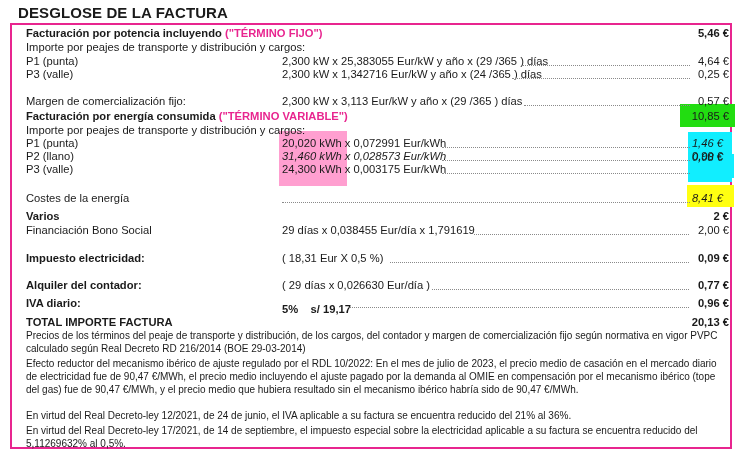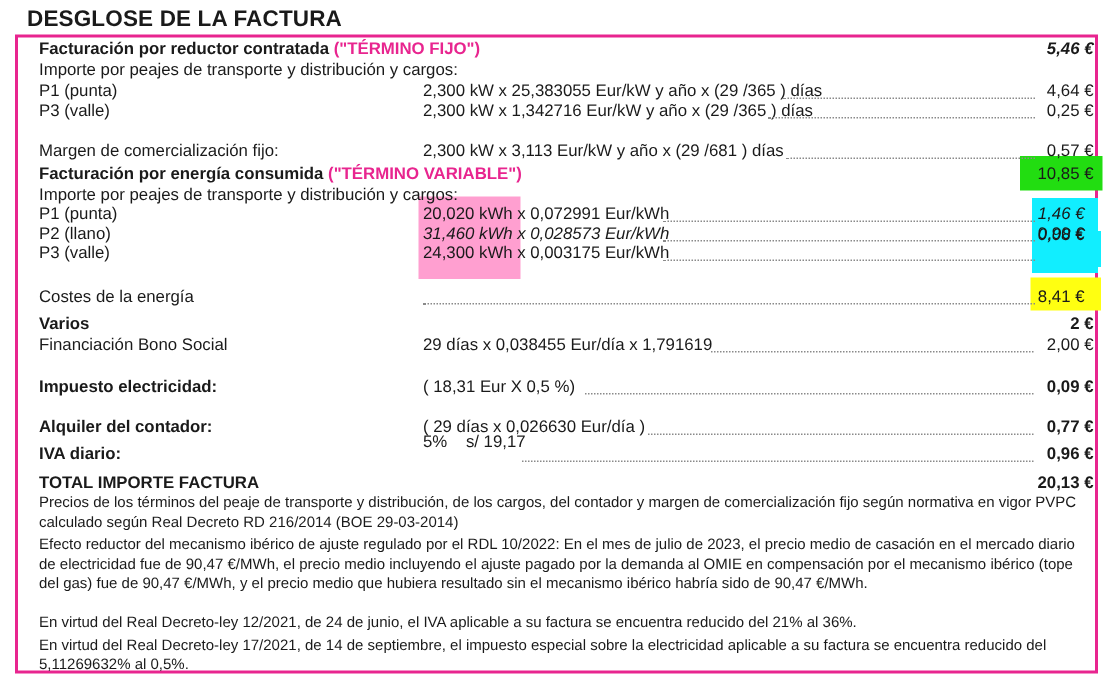--- a/index.html
+++ b/index.html
@@ -34,38 +34,38 @@
 
 <div class="frame"></div>
 
 <div class="hl" style="left:279px;top:131px;width:68px;height:55px;background:#ff9fd0;"></div>
 <div class="hl" style="left:680px;top:104px;width:55px;height:23px;background:#22dd11;"></div>
 <div class="hl" style="left:688px;top:132px;width:44px;height:50px;background:#11eeff;"></div>
 <div class="hl" style="left:722px;top:154px;width:12px;height:24px;background:#11eeff;"></div>
 <div class="hl" style="left:687px;top:185px;width:47px;height:22px;background:#ffff11;"></div>
 
 <div class="row lbl b" style="top:27px;">
-  <span>Facturación por reductor contratada</span>
+  <span>Facturación por potencia incluyendo</span>
   <span class="pink">("TÉRMINO FIJO")</span>
 </div>
-<div class="row amt b" style="top:27px;font-style:italic;">5,46 €</div>
+<div class="row amt b" style="top:27px;">5,46 €</div>
 <div class="row lbl" style="top:41px;">Importe por peajes de transporte y distribución y cargos:</div>
 
 <div class="row lbl" style="top:55px;">P1 (punta)</div>
 <div class="row mid" style="top:55px;">2,300  kW x 25,383055  Eur/kW y año x (29 /365 ) días</div>
 <div class="dots" style="left:522px;width:168px;top:64px;"></div>
 <div class="row amt" style="top:55px;">4,64 €</div>
 
 <div class="row lbl" style="top:68px;">P3 (valle)</div>
-<div class="row mid" style="top:68px;">2,300  kW x 1,342716  Eur/kW y año x (29 /365 ) días</div>
+<div class="row mid" style="top:68px;">2,300  kW x 1,342716  Eur/kW y año x (24 /365 ) días</div>
 <div class="dots" style="left:512px;width:178px;top:77px;"></div>
 <div class="row amt" style="top:68px;">0,25 €</div>
 
 <div class="row lbl" style="top:95px;">Margen de comercialización fijo:</div>
-<div class="row mid" style="top:95px;">2,300  kW x 3,113  Eur/kW y año x (29 /681 ) días</div>
+<div class="row mid" style="top:95px;">2,300  kW x 3,113  Eur/kW y año x (29 /365 ) días</div>
 <div class="dots" style="left:524px;width:166px;top:104px;"></div>
 <div class="row amt" style="top:95px;">0,57 €</div>
 
 <div class="row lbl b" style="top:110px;">
   <span>Facturación por energía consumida</span>
   <span class="pink">("TÉRMINO VARIABLE")</span>
 </div>
 <div class="row amt" style="top:110px;">10,85 €</div>
 <div class="row lbl" style="top:124px;">Importe por peajes de transporte y distribución y cargos:</div>
 
@@ -79,41 +79,41 @@
 <div class="dots" style="left:442px;width:248px;top:159px;"></div>
 <div class="row amt" style="top:150px;right:22px;">0,90 €</div>
 
 <div class="row lbl" style="top:163px;">P3 (valle)</div>
 <div class="row mid" style="top:163px;">24,300 kWh x 0,003175 Eur/kWh</div>
 <div class="dots" style="left:442px;width:248px;top:172px;"></div>
 <div class="row amt" style="top:151px;right:22px;font-style:italic;">0,08 €</div>
 
 <div class="row lbl" style="top:192px;">Costes de la energía</div>
 <div class="dots" style="left:282px;width:408px;top:201px;"></div>
-<div class="row amt" style="top:192px;right:22px;">8,41 €</div>
+<div class="row amt" style="top:192px;right:22px;font-style:italic;">8,41 €</div>
 
 <div class="row lbl b" style="top:210px;">Varios</div>
 <div class="row amt b" style="top:210px;">2 €</div>
 <div class="row lbl" style="top:224px;">Financiación Bono Social</div>
 <div class="row mid" style="top:224px;">29  días x 0,038455  Eur/día x 1,791619</div>
 <div class="dots" style="left:474px;width:215px;top:233px;"></div>
 <div class="row amt" style="top:224px;">2,00 €</div>
 
 <div class="row lbl b" style="top:252px;">Impuesto electricidad:</div>
 <div class="row mid" style="top:252px;">( 18,31  Eur X 0,5  %)</div>
 <div class="dots" style="left:390px;width:299px;top:261px;"></div>
 <div class="row amt b" style="top:252px;">0,09 €</div>
 
 <div class="row lbl b" style="top:279px;">Alquiler del contador:</div>
 <div class="row mid" style="top:279px;">( 29  días x 0,026630  Eur/día )</div>
 <div class="dots" style="left:432px;width:257px;top:288px;"></div>
 <div class="row amt b" style="top:279px;">0,77 €</div>
 
 <div class="row lbl b" style="top:297px;">IVA diario:</div>
-<div class="row mid" style="top:289px;white-space:pre;">5%    s/ 19,17</div>
+<div class="row mid" style="top:303px;white-space:pre;font-weight:bold;">5%    s/ 19,17</div>
 <div class="dots" style="left:348px;width:341px;top:306px;"></div>
 <div class="row amt b" style="top:297px;">0,96 €</div>
 
 <div class="row lbl b" style="top:316px;">TOTAL IMPORTE FACTURA</div>
 <div class="row amt b" style="top:316px;">20,13 €</div>
 
 <div class="para" style="top:329px;">Precios de los términos del peaje de transporte y distribución, de los cargos, del contador y margen de comercialización fijo según normativa en vigor PVPC calculado según Real Decreto RD 216/2014 (BOE 29-03-2014)</div>
 <div class="para" style="top:357px;">Efecto reductor del mecanismo ibérico de ajuste regulado por el RDL 10/2022: En el mes de julio de  2023, el precio medio de casación en el mercado diario de electricidad fue de 90,47 €/MWh, el precio medio incluyendo el ajuste pagado por la demanda al OMIE en compensación por el mecanismo ibérico (tope del gas) fue de 90,47 €/MWh, y el precio medio que hubiera resultado sin el mecanismo ibérico habría sido de 90,47 €/MWh.</div>
 <div class="para" style="top:409px;">En virtud del Real Decreto-ley 12/2021, de 24 de junio, el IVA aplicable a su factura se encuentra reducido del 21% al 36%.</div>
 <div class="para" style="top:424px;">En virtud del Real Decreto-ley 17/2021, de 14 de septiembre, el impuesto especial sobre la electricidad aplicable a su factura se encuentra reducido del 5,11269632% al 0,5%.</div>

